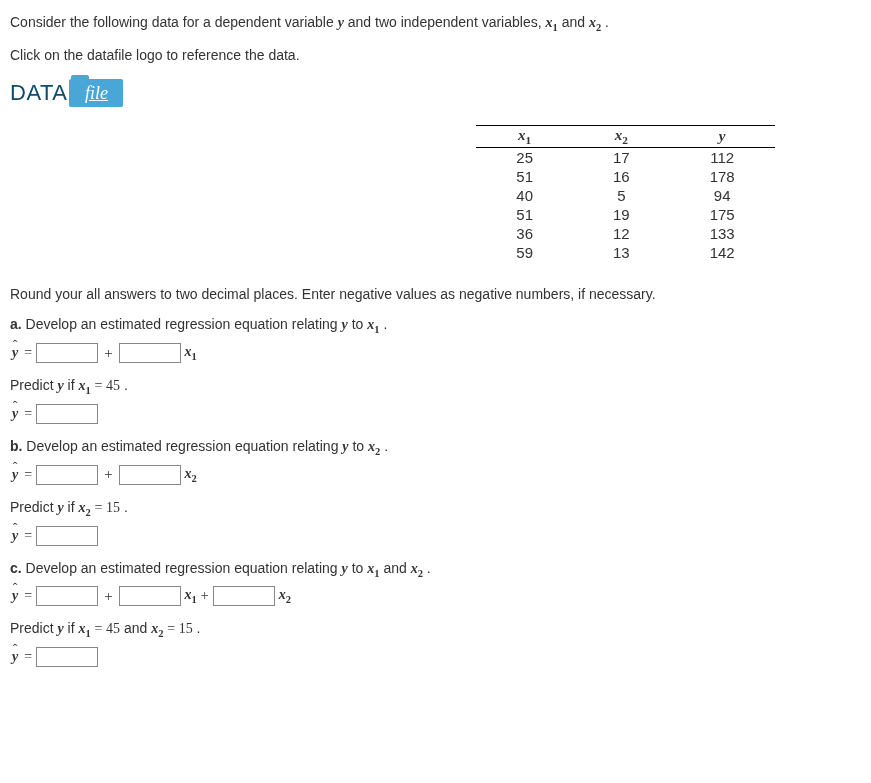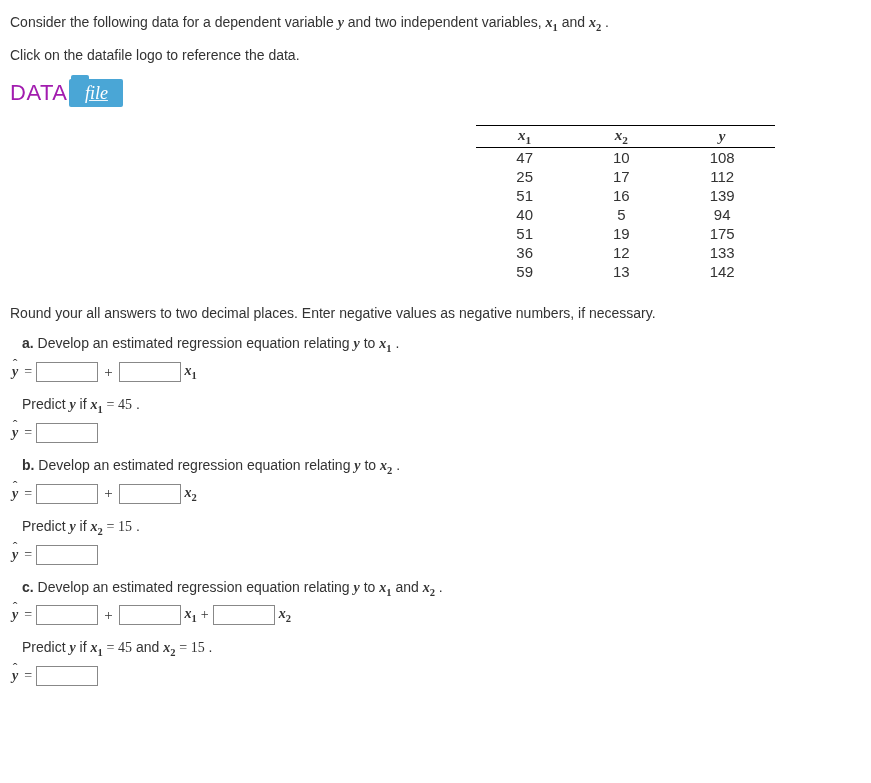--- a/index.html
+++ b/index.html
@@ -21,21 +21,21 @@
     align-items: center;
     margin: 4px 0 14px 0;
     cursor: pointer;
     user-select: none;
   }
   .datafile-data {
     font-family: Arial, sans-serif;
     font-weight: 400;
     font-size: 22px;
     letter-spacing: 0.5px;
-    color: #a21caf;
+    color: #0c4a6e;
   }
   .datafile-folder {
     position: relative;
     width: 54px;
     height: 28px;
     margin-left: 2px;
   }
   .folder-tab {
     position: absolute;
     top: -4px; left: 2px;
@@ -74,21 +74,21 @@
   }
   table.data thead th {
     border-top: 1px solid #000;
     border-bottom: 1px solid #000;
     font-family: "Times New Roman", serif;
     font-style: italic;
     font-weight: bold;
   }
 
   .instr { margin: 6px 0 14px; }
-  .part-text { margin: 6px 12px; }
+  .part-text { margin: 6px 0; }
   .part-label { font-weight: bold; }
 
   .eq-line {
     display: flex;
     align-items: center;
     gap: 4px;
     margin: 8px 0 14px;
     flex-wrap: wrap;
   }
   .text-input {
@@ -152,33 +152,28 @@
   <table class="data">
     <thead>
       <tr>
         <th><span>x</span><span class="sub">1</span></th>
         <th><span>x</span><span class="sub">2</span></th>
         <th><span>y</span></th>
       </tr>
     </thead>
     <tbody id="tbody">
         <tr>
-          <td>47</td>
-          <td>10</td>
-          <td>108</td>
-        </tr>
-        <tr>
           <td>25</td>
           <td>17</td>
           <td>112</td>
         </tr>
         <tr>
           <td>51</td>
           <td>16</td>
-          <td>139</td>
+          <td>178</td>
         </tr>
         <tr>
           <td>40</td>
           <td>5</td>
           <td>94</td>
         </tr>
         <tr>
           <td>51</td>
           <td>19</td>
           <td>175</td>

